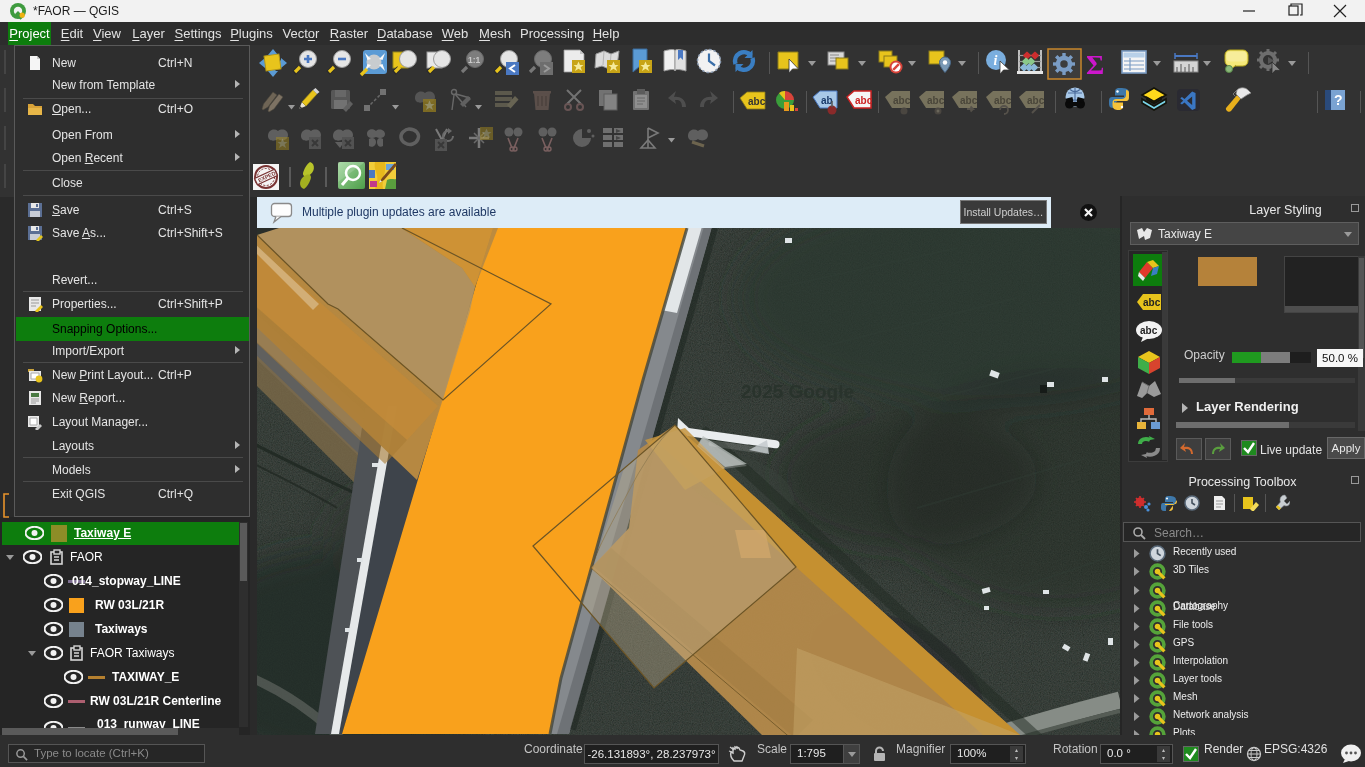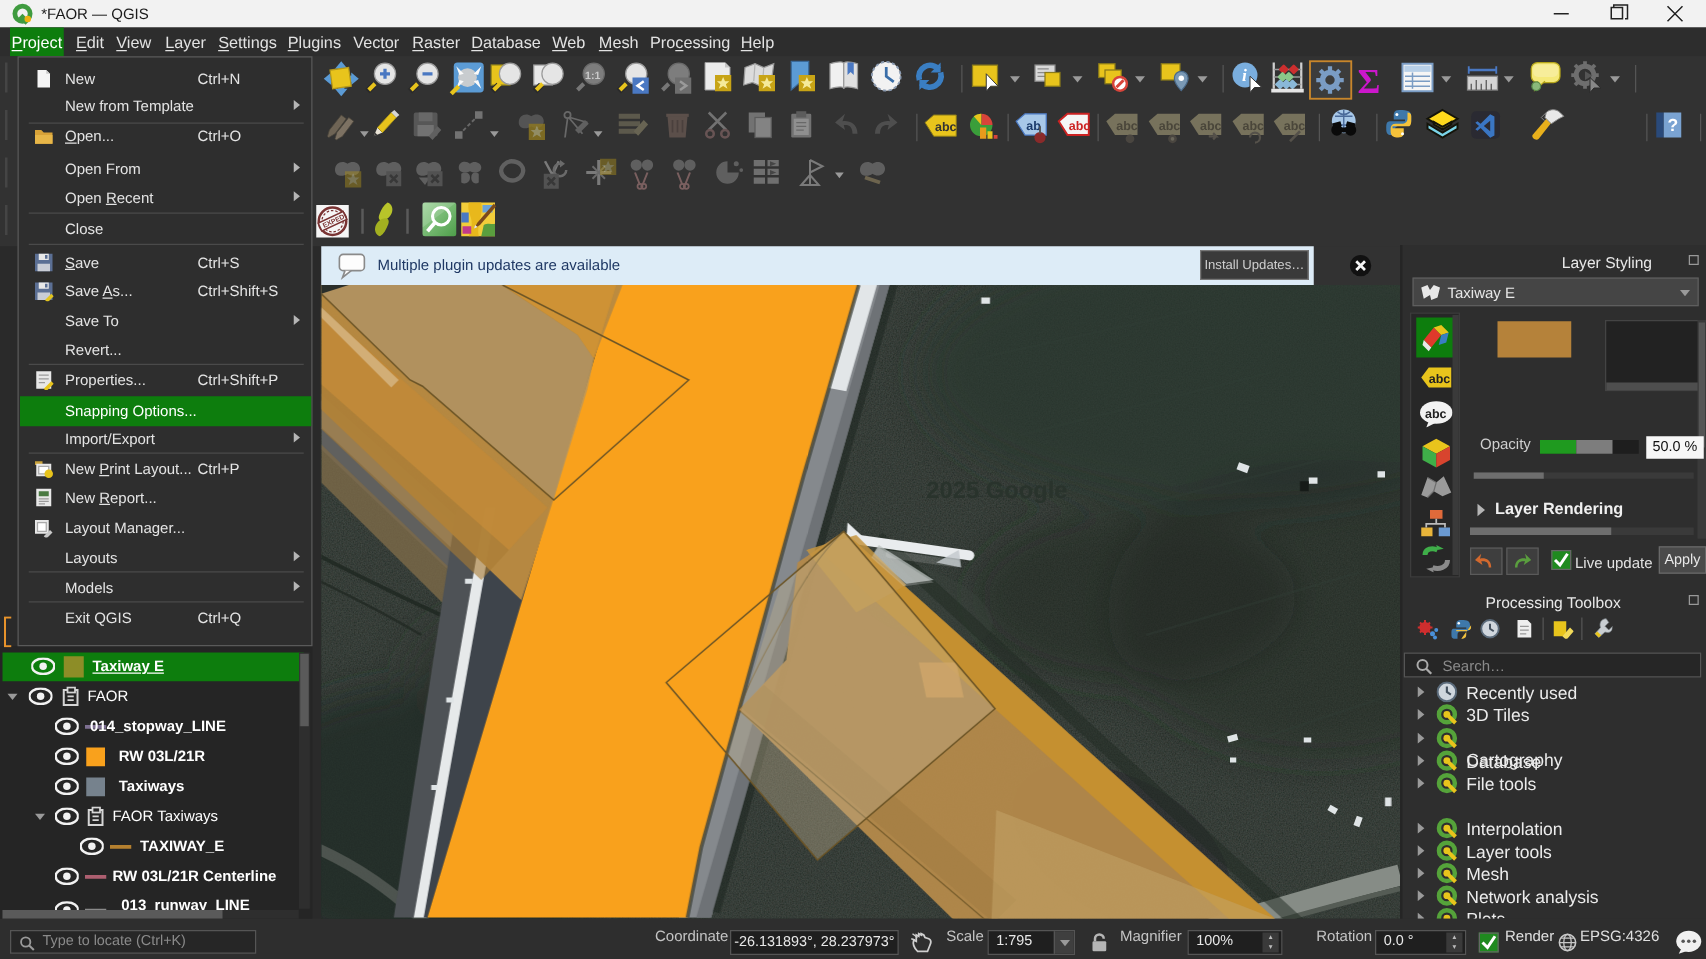--- a/index.html
+++ b/index.html
@@ -714,21 +714,21 @@
   <g id="qlogo">
             <circle cx="8" cy="8" r="6" fill="none" stroke="#55a33a" stroke-width="3.4"></circle>
             <circle cx="8" cy="8" r="2.6" fill="#e8c41c"></circle>
             <path d="M9.5 9.5 L14.5 14.5" stroke="#e8c41c" stroke-width="3"></path>
           </g>
   <g id="rarr">
             <path d="M0 0 L5.5 4.5 L0 9 Z" fill="#9a9a9a"></path>
           </g>
  </defs>
       </svg>
- <div id="ptree" style="position:absolute;left:0;top:348px;width:245px;height:191px;overflow:hidden;font-size:14px;color:#ececec;white-space:nowrap;">
+ <div id="ptree" style="position:absolute;left:0;top:348px;width:245px;height:191px;overflow:hidden;font-size:10px;color:#ececec;white-space:nowrap;">
   <div class="abs" style="width:245px;height:18px;top:1px;">
           <svg class="abs" style="left:14px;top:4px" width="6" height="9" viewBox="0 0 6 9">
             <use href="#rarr"></use>
           </svg>
           <svg class="abs" style="left:29px;top:0" width="17" height="17" viewBox="0 0 16 16">
             <circle cx="8" cy="8" r="7" fill="#cfd6dd" stroke="#5a6a7a" stroke-width="1.5"></circle>
             <path d="M8 4 v4 l3 2" stroke="#44515e" stroke-width="1.6" fill="none"></path>
           </svg>
           <span class="abs" style="left:53px;top:1px;">Recently used</span>
         </div>
@@ -760,20 +760,29 @@
           <span class="abs" style="left:53px;top:1px;">Database</span>
         </div>
   <div class="abs" style="width:245px;height:18px;top:74px;">
           <svg class="abs" style="left:14px;top:4px" width="6" height="9" viewBox="0 0 6 9">
             <use href="#rarr"></use>
           </svg>
           <svg class="abs" style="left:29px;top:0" width="17" height="17" viewBox="0 0 16 16">
             <use href="#qlogo"></use>
           </svg>
           <span class="abs" style="left:53px;top:1px;">File tools</span>
+        </div>
+  <div class="abs" style="width:245px;height:18px;top:92px;">
+          <svg class="abs" style="left:14px;top:4px" width="6" height="9" viewBox="0 0 6 9">
+            <use href="#rarr"></use>
+          </svg>
+          <svg class="abs" style="left:29px;top:0" width="17" height="17" viewBox="0 0 16 16">
+            <use href="#qlogo"></use>
+          </svg>
+          <span class="abs" style="left:53px;top:1px;">GPS</span>
         </div>
   <div class="abs" style="width:245px;height:18px;top:110px;">
           <svg class="abs" style="left:14px;top:4px" width="6" height="9" viewBox="0 0 6 9">
             <use href="#rarr"></use>
           </svg>
           <svg class="abs" style="left:29px;top:0" width="17" height="17" viewBox="0 0 16 16">
             <use href="#qlogo"></use>
           </svg>
           <span class="abs" style="left:53px;top:1px;">Interpolation</span>
         </div>
@@ -1088,38 +1097,34 @@
         <svg class="mico" viewBox="0 0 16 16">
           <path d="M1 1 h14 v14 h-14 z" fill="#5b6f94"></path>
           <path d="M4 1 h8 v5 h-8 z" fill="#e8e8e8"></path>
           <path d="M9 2 h2 v3 h-2 z" fill="#5b6f94"></path>
           <path d="M3 9 h10 v6 h-10 z" fill="#c9cdd6"></path>
           <path d="M9 15 l5 -5 l2 2 l-5 5 z" fill="#e3c51f"></path>
         </svg>
         <span class="lab">Save <u>A</u>s...</span>
         <span class="sc">Ctrl+Shift+S</span>
       </div>
- <div class="mi" style="top:199px;">
-        <span class="lab">Save To</span>
-        <span class="sub"></span>
-      </div>
  <div class="mi" style="top:222px;">
         <span class="lab">Revert...</span>
       </div>
  <div class="msep" style="top:245px;"></div>
  <div class="mi" style="top:246px;">
         <svg class="mico" viewBox="0 0 16 16">
           <path d="M2 1 h12 v14 h-12 z" fill="#e8e8e8"></path>
           <path d="M4 4 h8 M4 7 h8 M4 10 h5" stroke="#9a9a9a" stroke-width="1"></path>
           <path d="M8 15 l6 -6 l2 2 l-6 6 z" fill="#e8c41c"></path>
         </svg>
         <span class="lab">Properties...</span>
         <span class="sc">Ctrl+Shift+P</span>
       </div>
- <div class="mi" style="top:271px;background:#0d7d0d;color:#ffffff;">
+ <div class="mi" style="top:271px;background:#0d7d0d;color:#000000;">
         <span class="lab">Snapping Options...</span>
       </div>
  <div class="mi" style="top:293px;">
         <span class="lab">Import/Export</span>
         <span class="sub"></span>
       </div>
  <div class="msep" style="top:316px;"></div>
  <div class="mi" style="top:317px;">
         <svg class="mico" viewBox="0 0 16 16">
           <path d="M1 2 h6 v3 h-6 z" fill="#c9a23a"></path>

